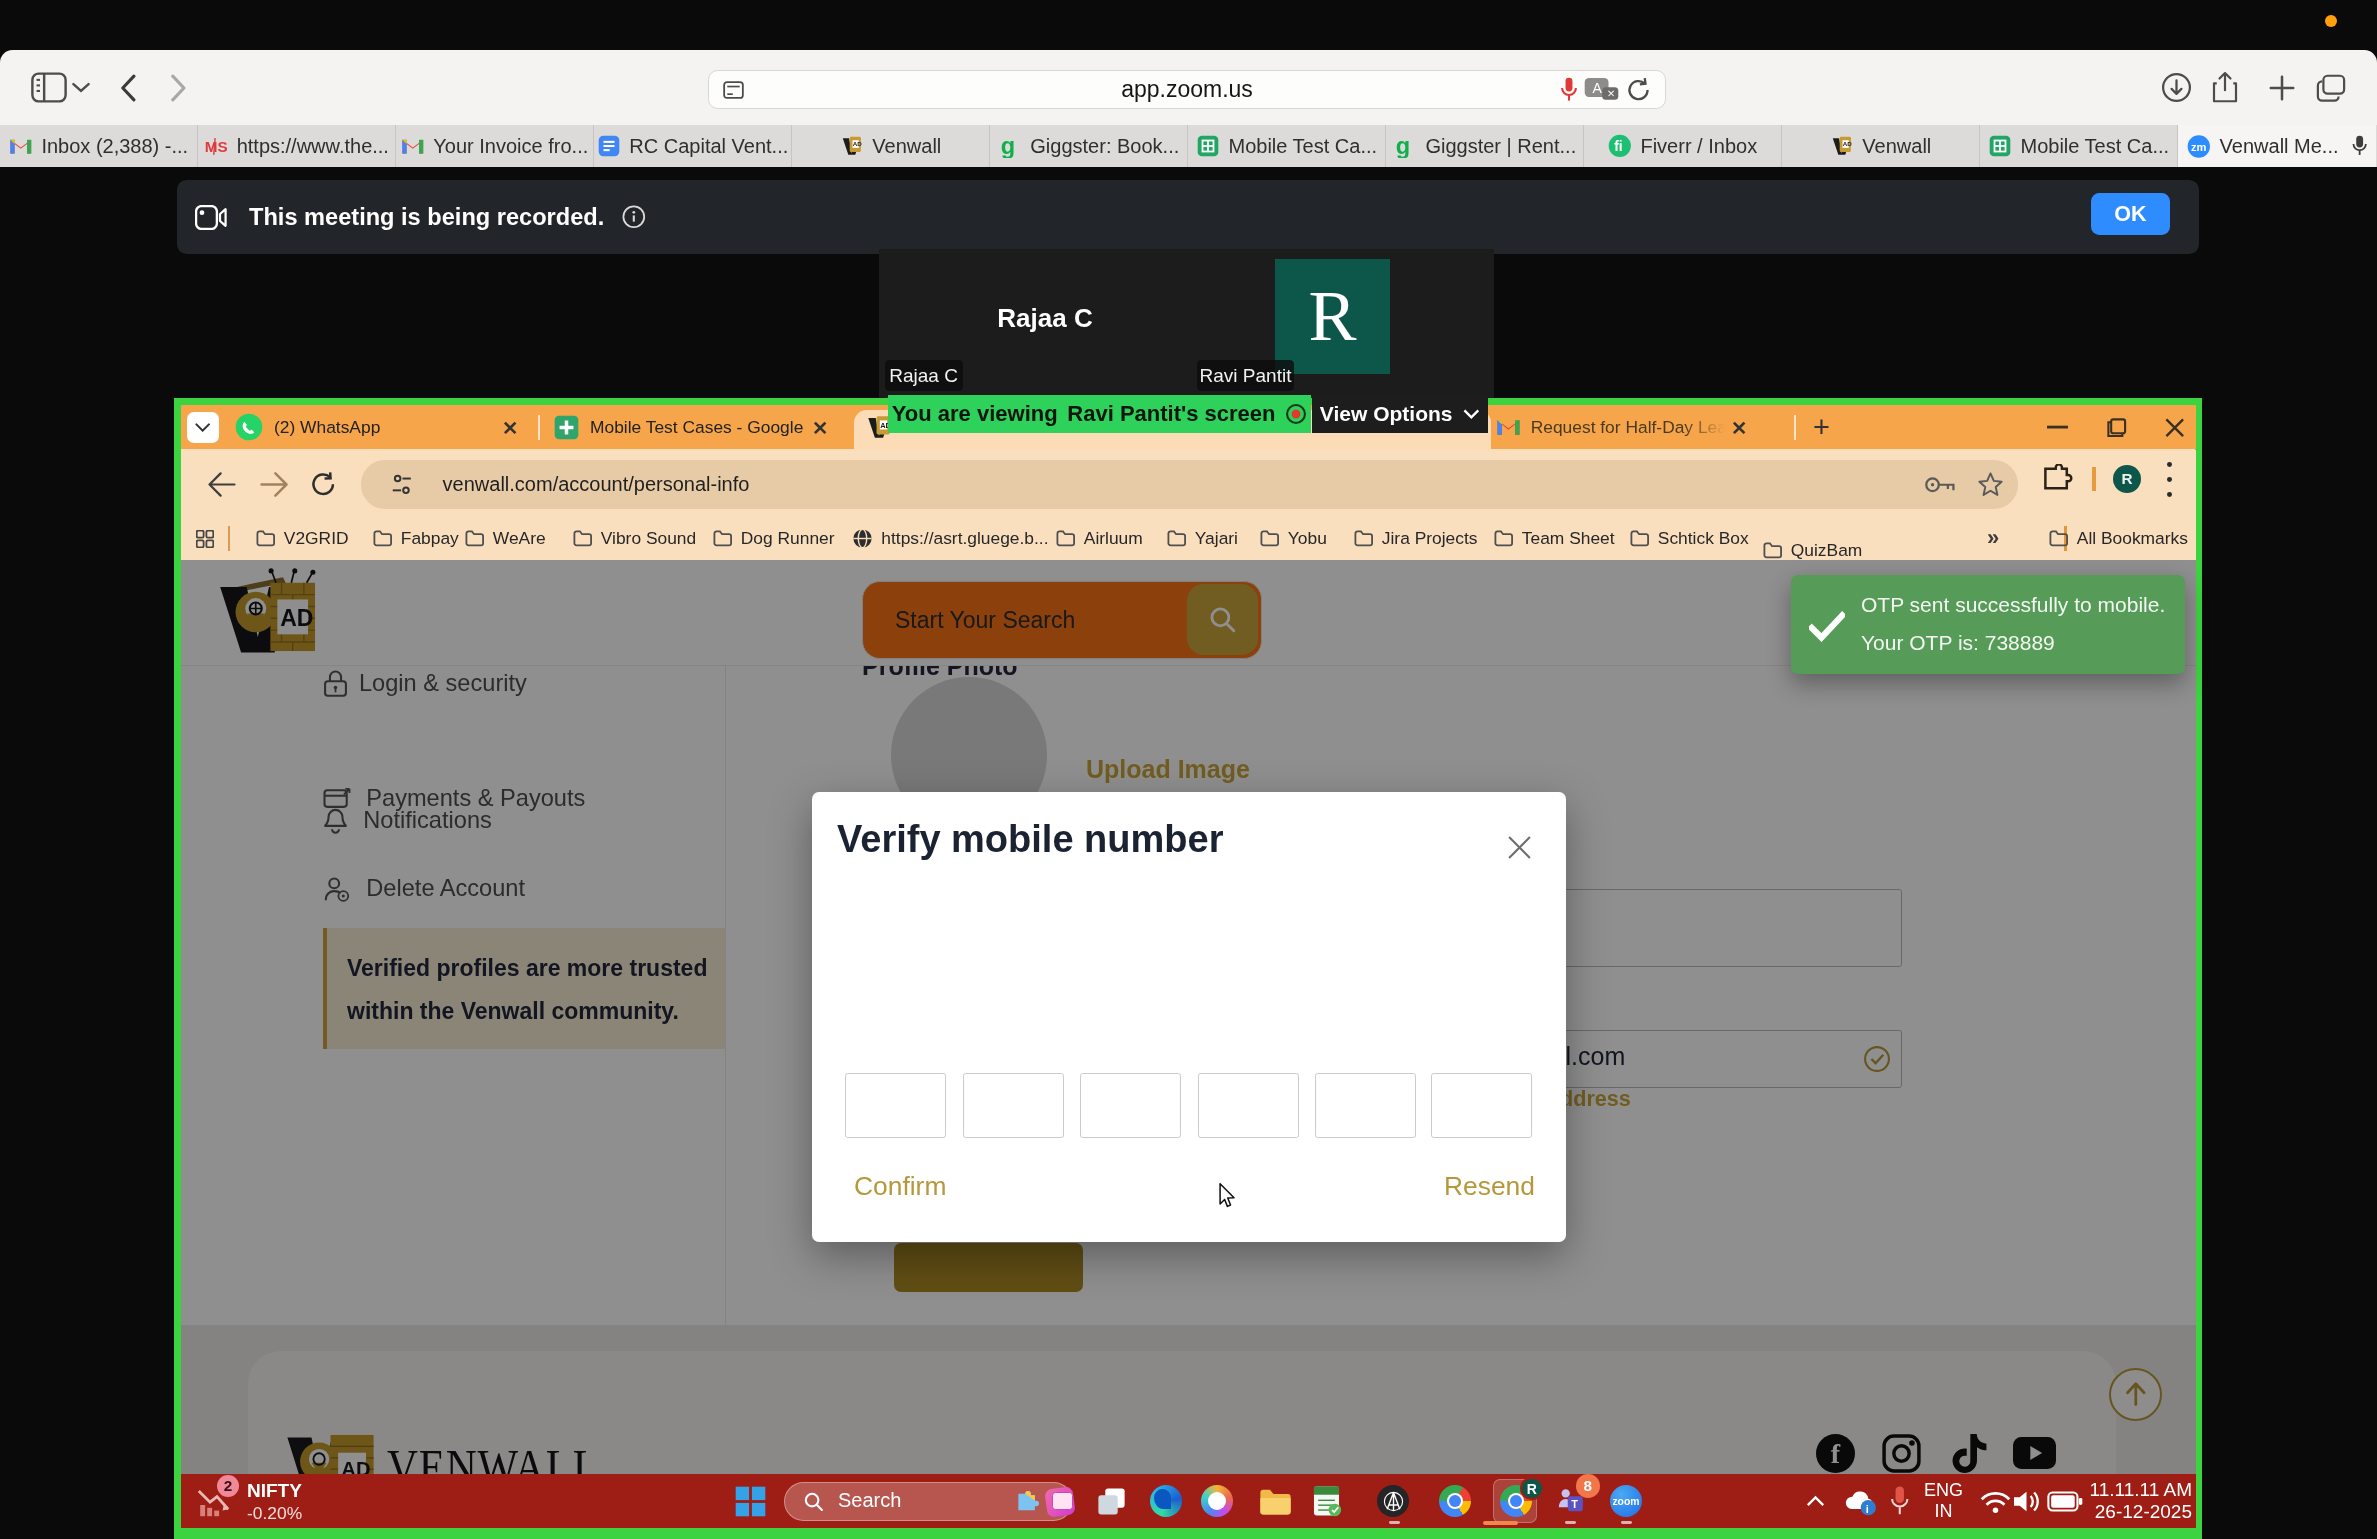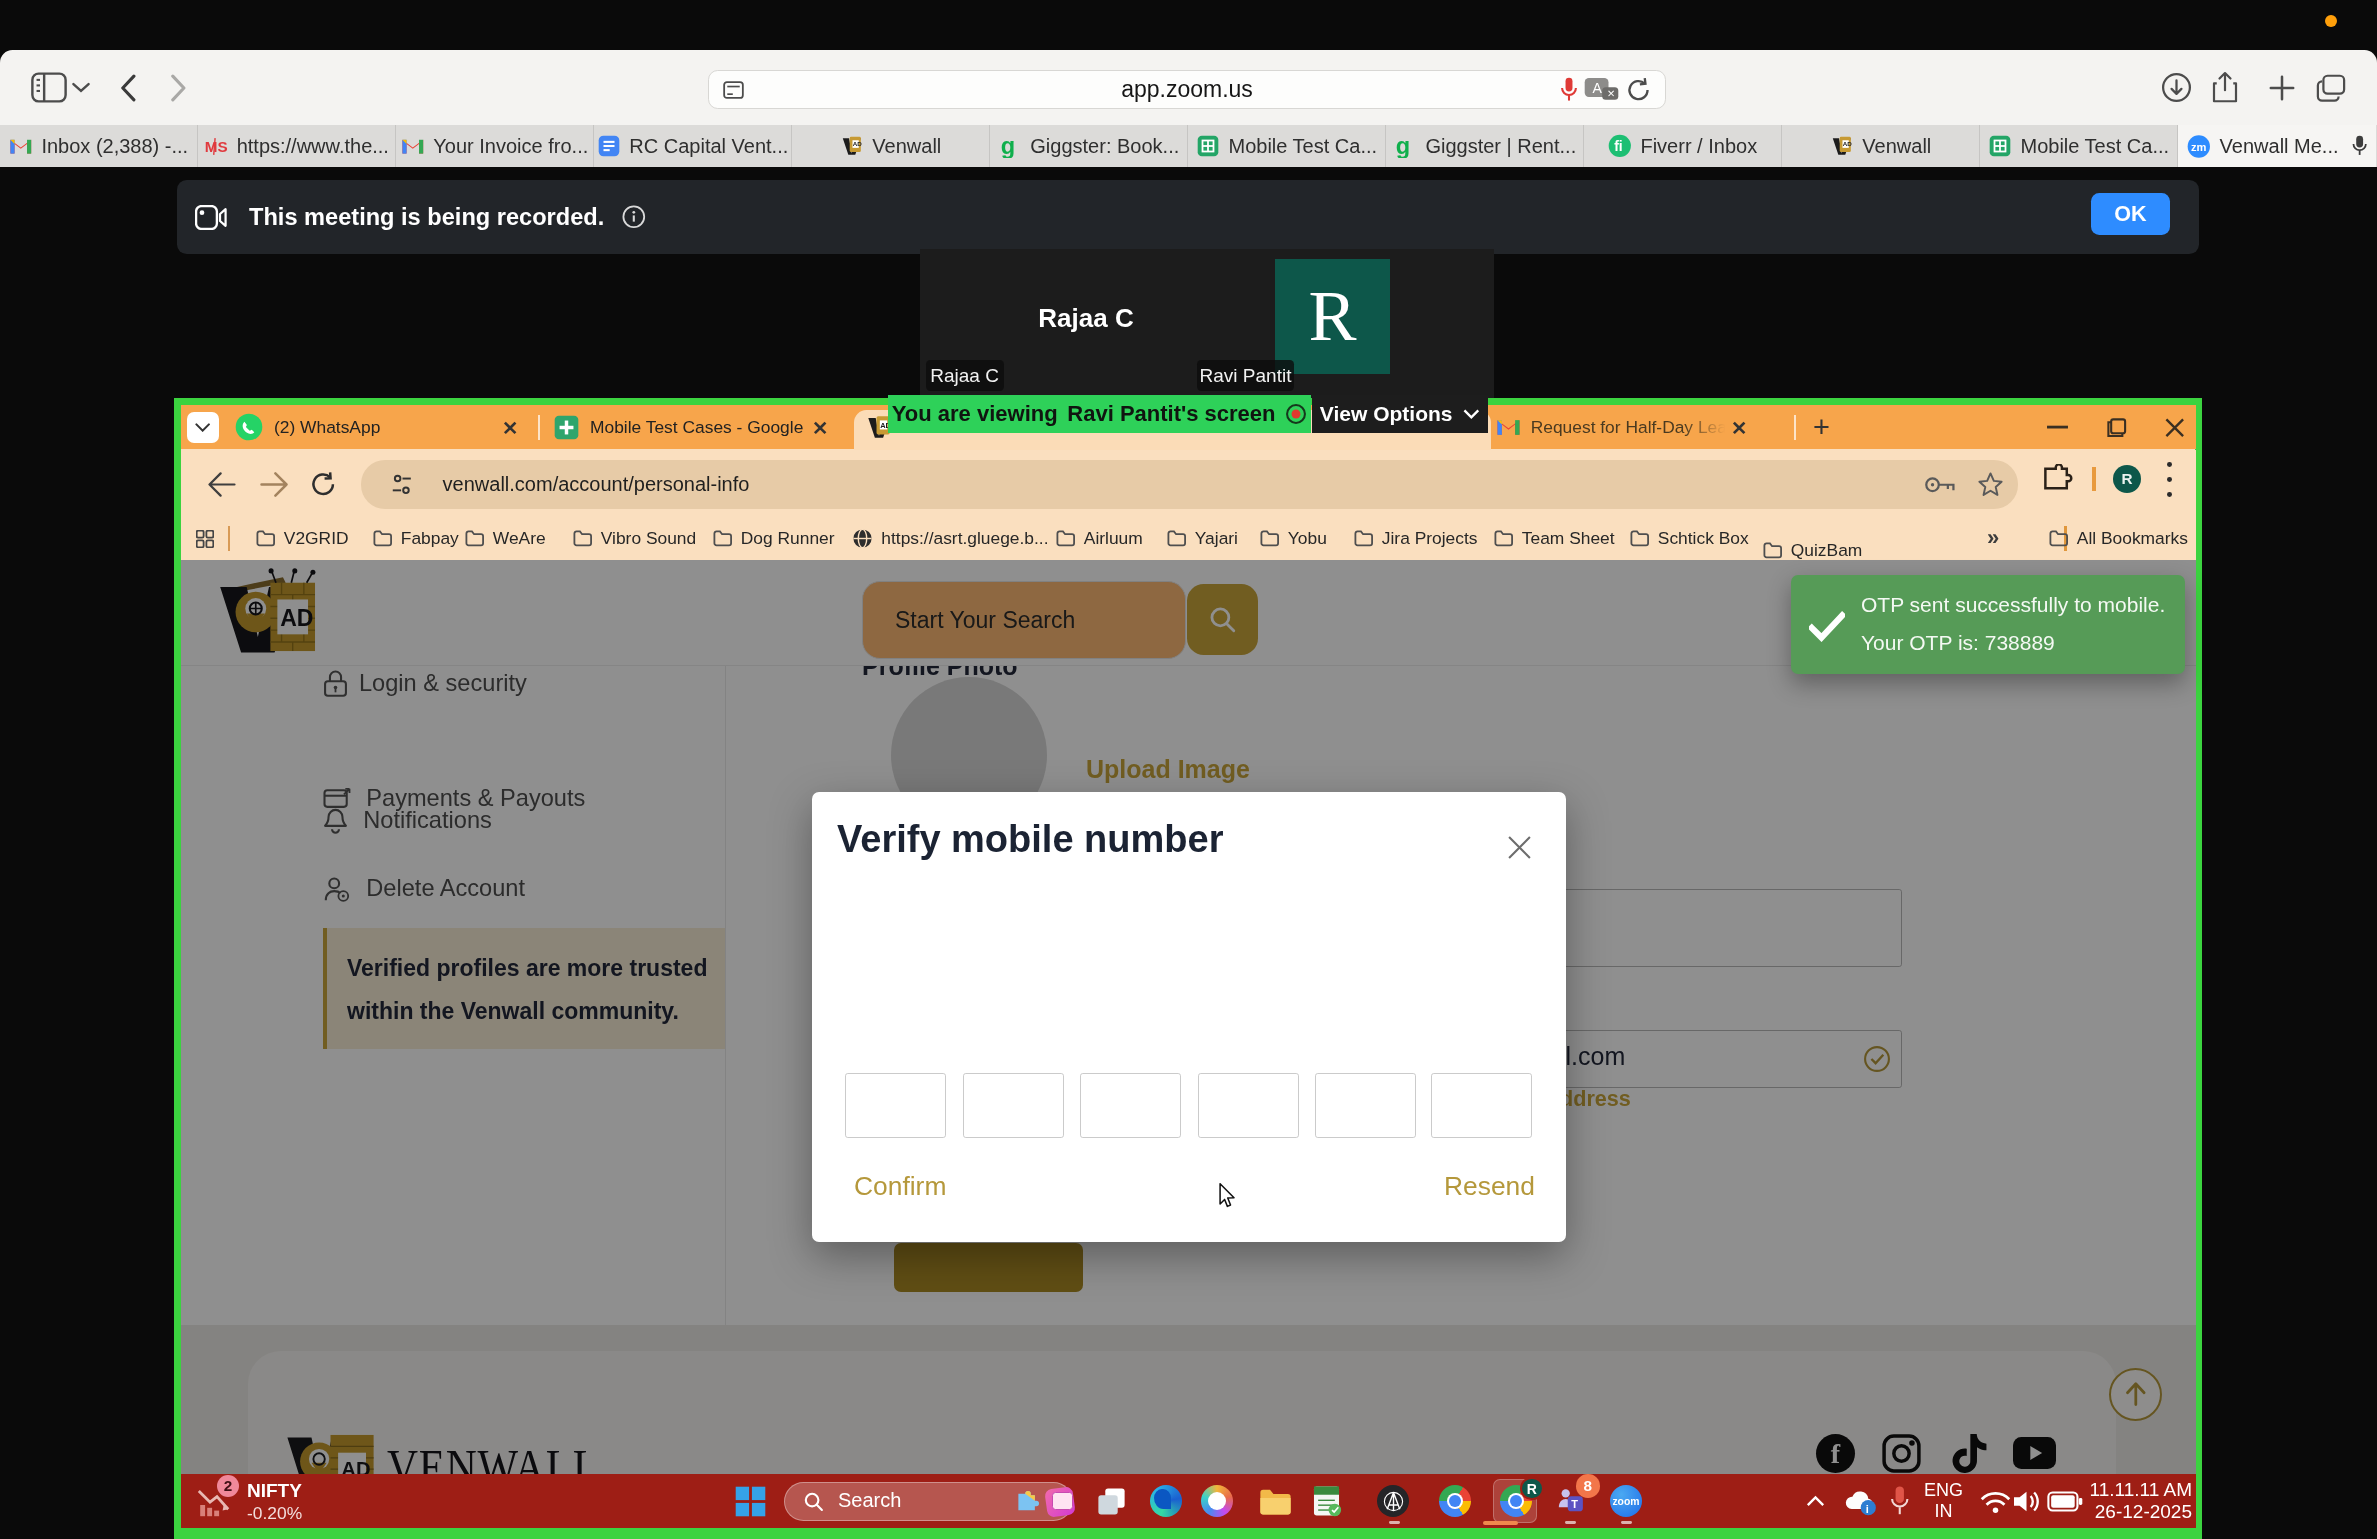--- a/index.html
+++ b/index.html
@@ -24,21 +24,21 @@
 #screen{left:174px;top:398px;width:2028px;height:1141px;border:7px solid #3bd33f;border-bottom-width:11px;background:#fadfbf;z-index:2;}
 #tabstrip{left:181px;top:405px;width:2015px;height:44px;background:#f7a54b;z-index:3;}
 #chrometoolbar{left:181px;top:450px;width:2015px;height:68px;background:#fadfbf;z-index:3;}
 #chromepill{left:361px;top:460px;width:1657px;height:49px;border-radius:24px;background:#e7cba7;z-index:4;display:flex;align-items:center;}
 #bookmarks{left:181px;top:518px;width:2015px;height:42px;background:#fadfbf;z-index:3;display:flex;align-items:center;color:#272727;}
 .bk{display:flex;align-items:center;gap:8.3px;font-size:17.4px;color:#272727;white-space:nowrap;}
 #page{left:181px;top:560px;width:2015px;height:915px;background:#ffffff;overflow:hidden;z-index:3;}
 #overlay{left:181px;top:560px;width:2015px;height:915px;background:rgba(0,0,0,0.44);z-index:5;}
 #taskbar{left:181px;top:1474px;width:2015px;height:54px;background:#9e1e15;z-index:6;}
 
-#searchpill{z-index:4;left:681px;top:21px;width:324px;height:78px;border:1.4px solid #e6e6e6;border-radius:18px;background:#fdba74;position:absolute;}
+#searchpill{z-index:4;left:681px;top:21px;width:400px;height:78px;border:1.4px solid #e6e6e6;border-radius:18px;background:#f97316;position:absolute;}
 #goldbtn{position:absolute;left:324px;top:2.1px;width:71px;height:71px;border-radius:16.7px;background:#c9a63b;display:flex;align-items:center;justify-content:center;}
 .sideitem{position:absolute;left:142px;font-size:23.6px;color:#4f4f4f;display:flex;align-items:center;gap:15.3px;height:31px;}
 .inputbox{position:absolute;border:1.4px solid #b9b9b9;border-radius:2.8px;background:#fff;}
 
 #modal{left:812px;top:792px;width:754px;height:450px;background:#fff;border-radius:7px;box-shadow:0 14px 42px rgba(0,0,0,.35);z-index:7;}
 .otp{position:absolute;top:281px;width:101px;height:65px;border:1.4px solid #cbcbcb;border-radius:2.8px;background:#fff;}
 #toast{left:1791px;top:575px;width:394px;height:99px;background:#569b57;border-radius:7px;box-shadow:0 9.7px 23.6px rgba(0,0,0,.32);z-index:7;color:#f4f9f3;}
 #viewbanner{left:888px;top:395px;width:423px;height:38px;background:#2ed159;display:flex;align-items:center;justify-content:center;gap:9.7px;font-size:22px;font-weight:bold;color:#101510;z-index:8;}
 #viewopts{left:1312px;top:395px;width:176px;height:38px;background:#1d1d1d;color:#fff;display:flex;align-items:center;justify-content:center;gap:11px;font-size:21px;font-weight:bold;z-index:8;}
 
@@ -223,21 +223,21 @@
         <path d="M36 13 L44 6 L44 30 L36 23 Z" fill="none" stroke="#fff" stroke-width="3.2" stroke-linejoin="round"></path>
       </svg>
   <div style="margin-left:22px;font-size:23.6px;font-weight:bold;color:#fff;">This meeting is being recorded.</div>
   <svg style="margin-left:18px" width="23.6" height="23.6" viewBox="0 0 34 34">
         <circle cx="17" cy="17" r="15" fill="none" stroke="#d9d9d9" stroke-width="2.6"></circle>
         <circle cx="17" cy="10.5" r="2" fill="#d9d9d9"></circle>
         <line x1="17" y1="15" x2="17" y2="24" stroke="#d9d9d9" stroke-width="3"></line>
       </svg>
 </div>
 <div class="abs" id="okbtn">OK</div>
-<div class="abs tile" style="left:920px;width:332px;">
+<div class="abs tile" style="left:879px;width:332px;">
   <div style="position:absolute;left:0;top:0;width:100%;height:100%;display:flex;align-items:center;justify-content:center;font-size:26px;font-weight:bold;color:#fff;padding-bottom:11px;">Rajaa C</div>
   <div class="namelabel" style="left:5.6px;width:78px;">Rajaa C</div>
 </div>
 <div class="abs tile" style="left:1190px;width:304px;">
   <div style="position:absolute;left:85px;top:9.7px;width:115px;height:115px;background:#0d574a;display:flex;align-items:center;justify-content:center;">
         <span style="font-family:'Liberation Serif',serif;font-size:72px;color:#fff;">R</span>
       </div>
   <div class="namelabel" style="left:7px;width:97px;">Ravi Pantit</div>
 </div>
 

